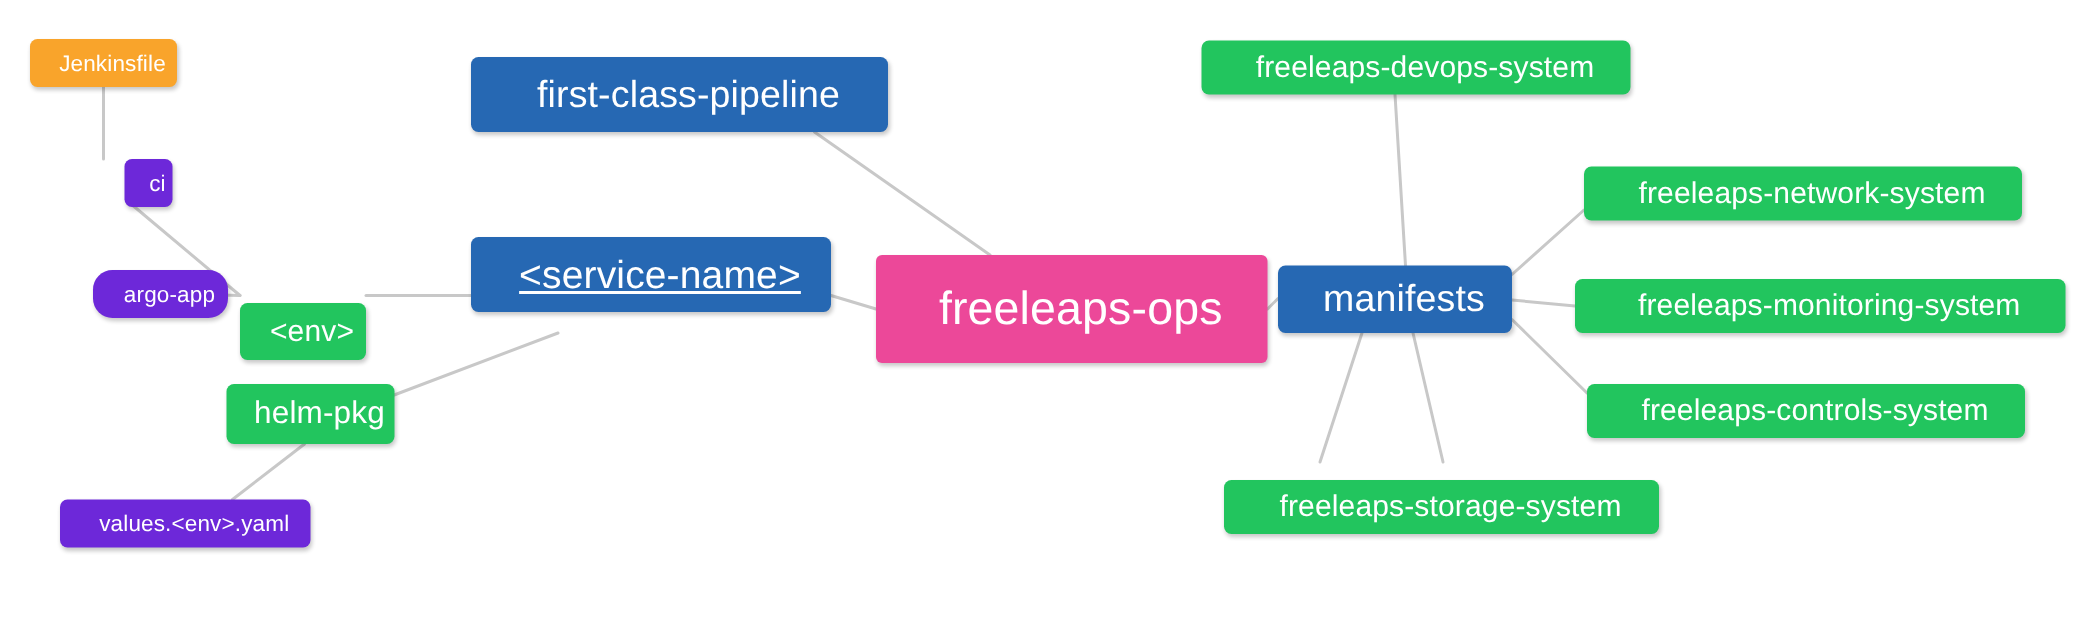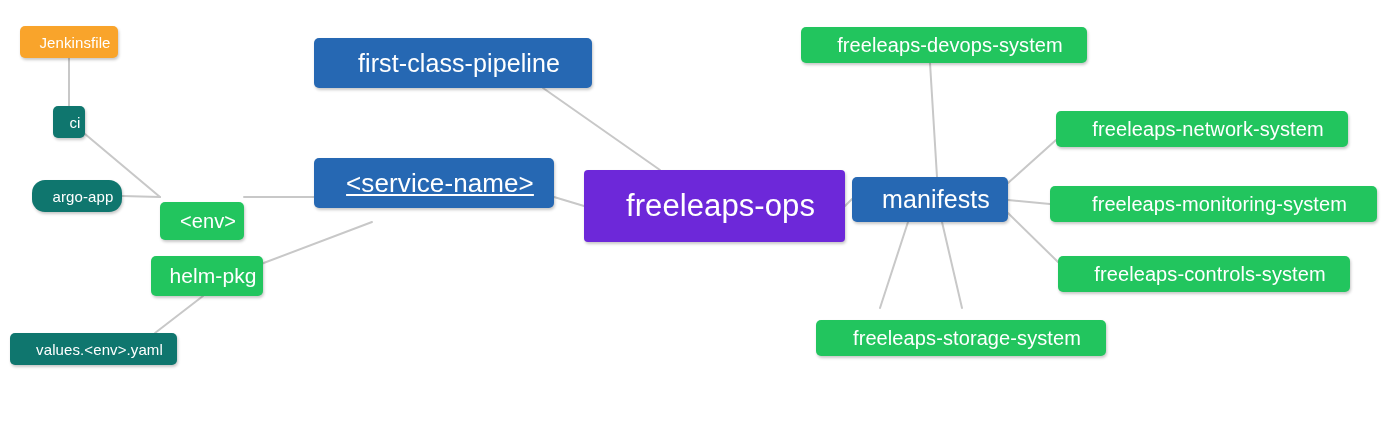--- a/index.html
+++ b/index.html
@@ -30,28 +30,28 @@
     align-items: center;
     justify-content: center;
     color: #ffffff;
     border-radius: 5px;
     white-space: nowrap;
     box-shadow: 1px 2px 3px rgba(0,0,0,0.22);
     letter-spacing: 0.1px;
     padding-left: 12px;
   }
   .node-root {
-    background: #6d28d9;
+    background: #ec4899;
     border-radius: 4px;
     font-size: 31px;
   }
   .node-blue   { background: #2668b3; }
   .node-green  { background: #22c55e; }
   .node-orange { background: #f9a42b; }
-  .node-red    { background: #0f766e; }
+  .node-red    { background: #6d28d9; margin-left: 30px; }
 </style>
 </head>
 <body>
 
 <div id="canvas">
   <svg id="edge-layer" viewBox="0 0 1390 421" xmlns="http://www.w3.org/2000/svg">
       <line x1="69" y1="58" x2="69" y2="106" stroke="#c8c8c8" stroke-width="2" stroke-linecap="round"></line>
       <line x1="85" y1="134" x2="160" y2="197" stroke="#c8c8c8" stroke-width="2" stroke-linecap="round"></line>
       <line x1="122" y1="196" x2="160" y2="197" stroke="#c8c8c8" stroke-width="2" stroke-linecap="round"></line>
       <line x1="244" y1="197" x2="314" y2="197" stroke="#c8c8c8" stroke-width="2" stroke-linecap="round"></line>

